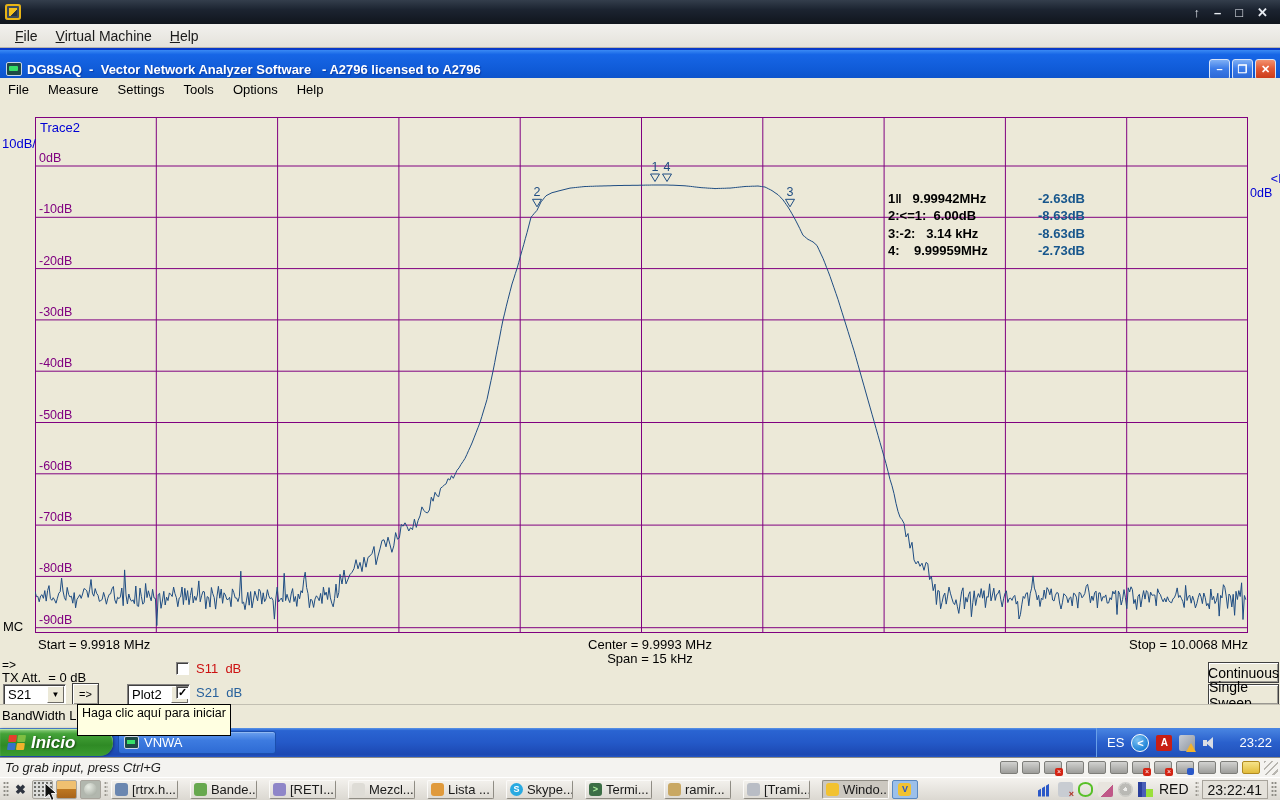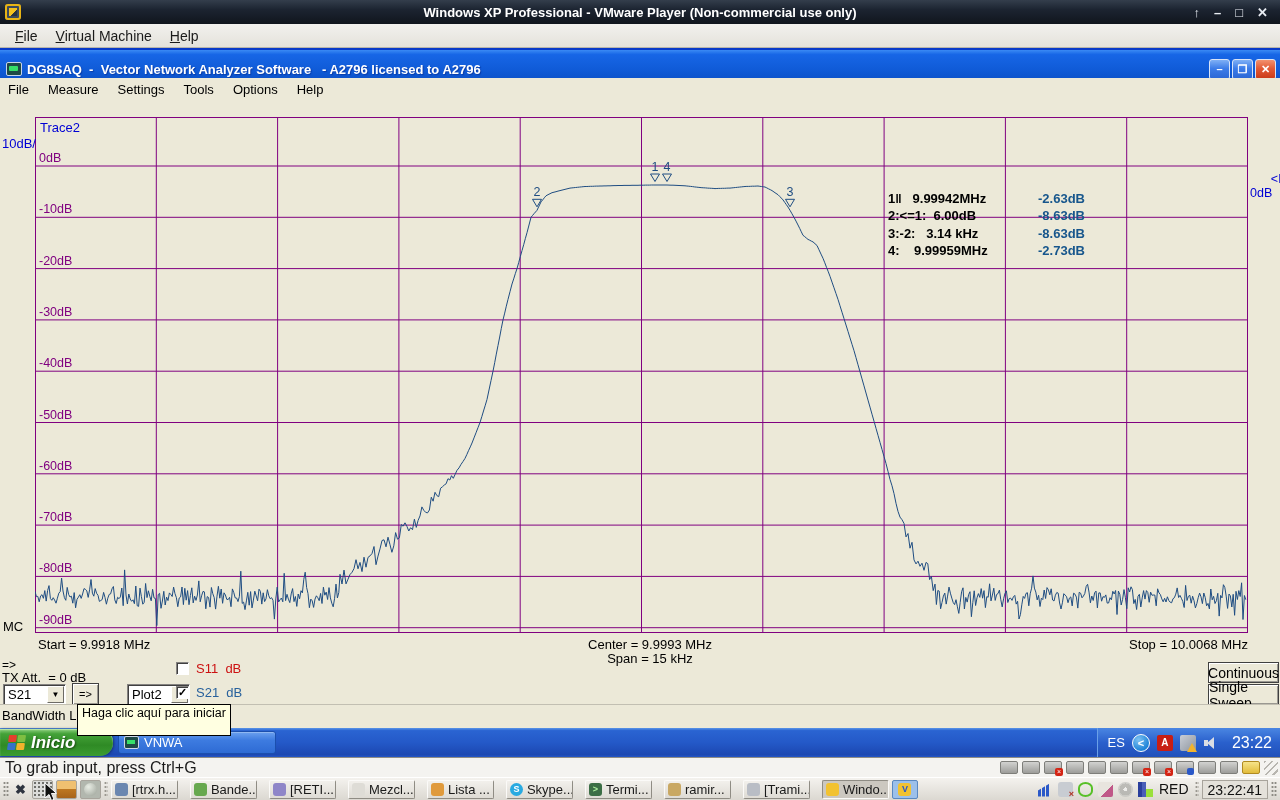--- a/index.html
+++ b/index.html
@@ -134,26 +134,26 @@
     color:#fff; font-size:11px; font-weight:bold; display:flex; align-items:center; justify-content:center; }
   .tray-ico { width:16px; height:16px; border-radius:2px; position:relative; }
   .adobe { background:#c81e14; color:#fff; font-size:10px; font-weight:bold; text-align:center; line-height:16px; }
   .vmtray { background:linear-gradient(135deg,#c9ced6,#8d949e); }
   .vmtray::after { content:""; position:absolute; right:-1px; bottom:-1px; width:0; height:0;
     border-left:5px solid transparent; border-right:5px solid transparent; border-bottom:9px solid #f2b32c; }
   .volume { background:transparent; }
   .volume::before { content:""; position:absolute; left:1px; top:5px; width:4px; height:6px; background:#d9dde4; }
   .volume::after { content:""; position:absolute; left:4px; top:2px; width:0; height:0;
     border-top:6px solid transparent; border-bottom:6px solid transparent; border-right:7px solid #d9dde4; }
-  .xp-clock { color:#fff; font-size:16px; margin-left:6px; }
+  .xp-clock { color:#fff; font-size:13px; margin-left:14px; }
 
   
   .vm-statusbar { position:absolute; left:0; top:757px; width:1280px; height:20px;
     background:#f4f3f0; border-top:1px solid #8f8d86; display:flex; align-items:center; }
-  .grab-hint { font-size:16px; color:#1a1a1a; padding-left:5px; }
+  .grab-hint { font-size:13px; color:#1a1a1a; padding-left:5px;font-style:italic; }
   .dev-icons { margin-left:auto; display:flex; gap:4px; align-items:center; padding-right:4px; }
   .dev { width:18px; height:13px; border-radius:2px; position:relative;
     background:linear-gradient(180deg,#d2d2d0,#9d9d9a); border:1px solid #7e7e7a; }
   .dev.err::after { content:"×"; position:absolute; right:-2px; bottom:-3px; width:8px; height:8px;
     background:#d42414; color:#fff; border-radius:2px; font-size:7px; line-height:8px; text-align:center; }
   .dev.usbb::after { content:""; position:absolute; right:-1px; bottom:-2px; width:7px; height:7px;
     background:#2a58c8; border-radius:2px; }
   .dev.note { background:linear-gradient(180deg,#f6e38a,#e2bc3a); border-color:#b08a20; }
   .grip-diag { width:14px; height:14px;
     background:repeating-linear-gradient(135deg,#b8b6b0 0 2px,transparent 2px 5px); }
@@ -198,21 +198,20 @@
     padding:0 5px; height:19px; line-height:18px; }
 
   
   .cursor { position:absolute; left:44px; top:782px; z-index:99; }
 </style>
 </head>
 <body>
 
 <div class="vm-titlebar">
   <span class="vm-app-icon"></span>
-  <span class="vm-title">Windows XP Professional - VMware Player (Non-commercial use only)</span>
   <span class="vm-ctrls">
     <span>↑</span>
     <span>–</span>
     <span>□</span>
     <span>✕</span>
   </span>
 </div>
 <div class="vm-menubar">
   <span class="vm-menu-item">File</span>
   <span class="vm-menu-item">Virtual Machine</span>

